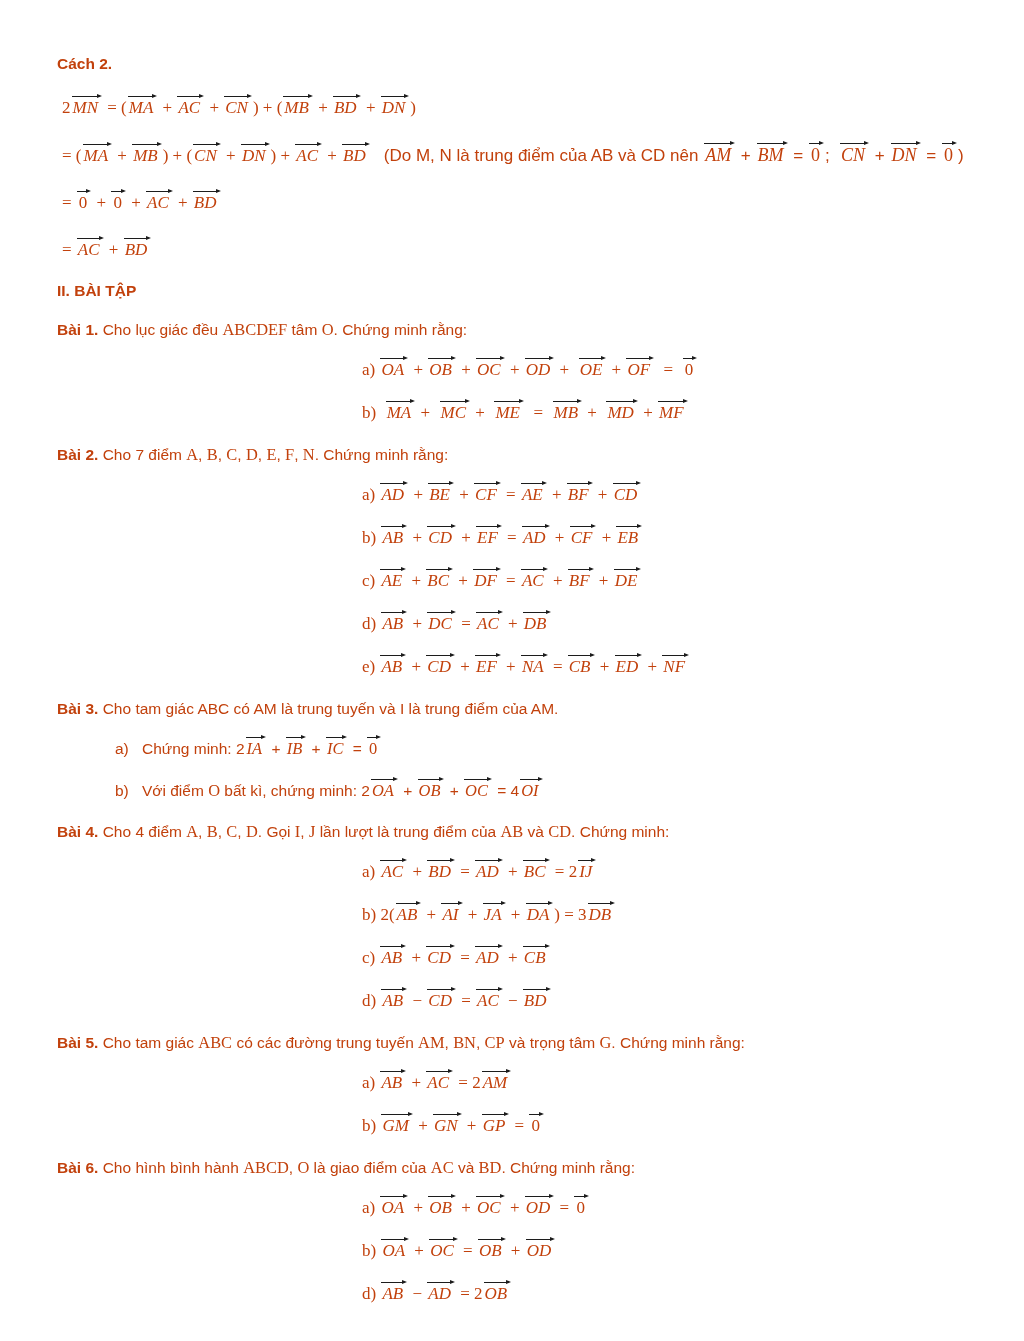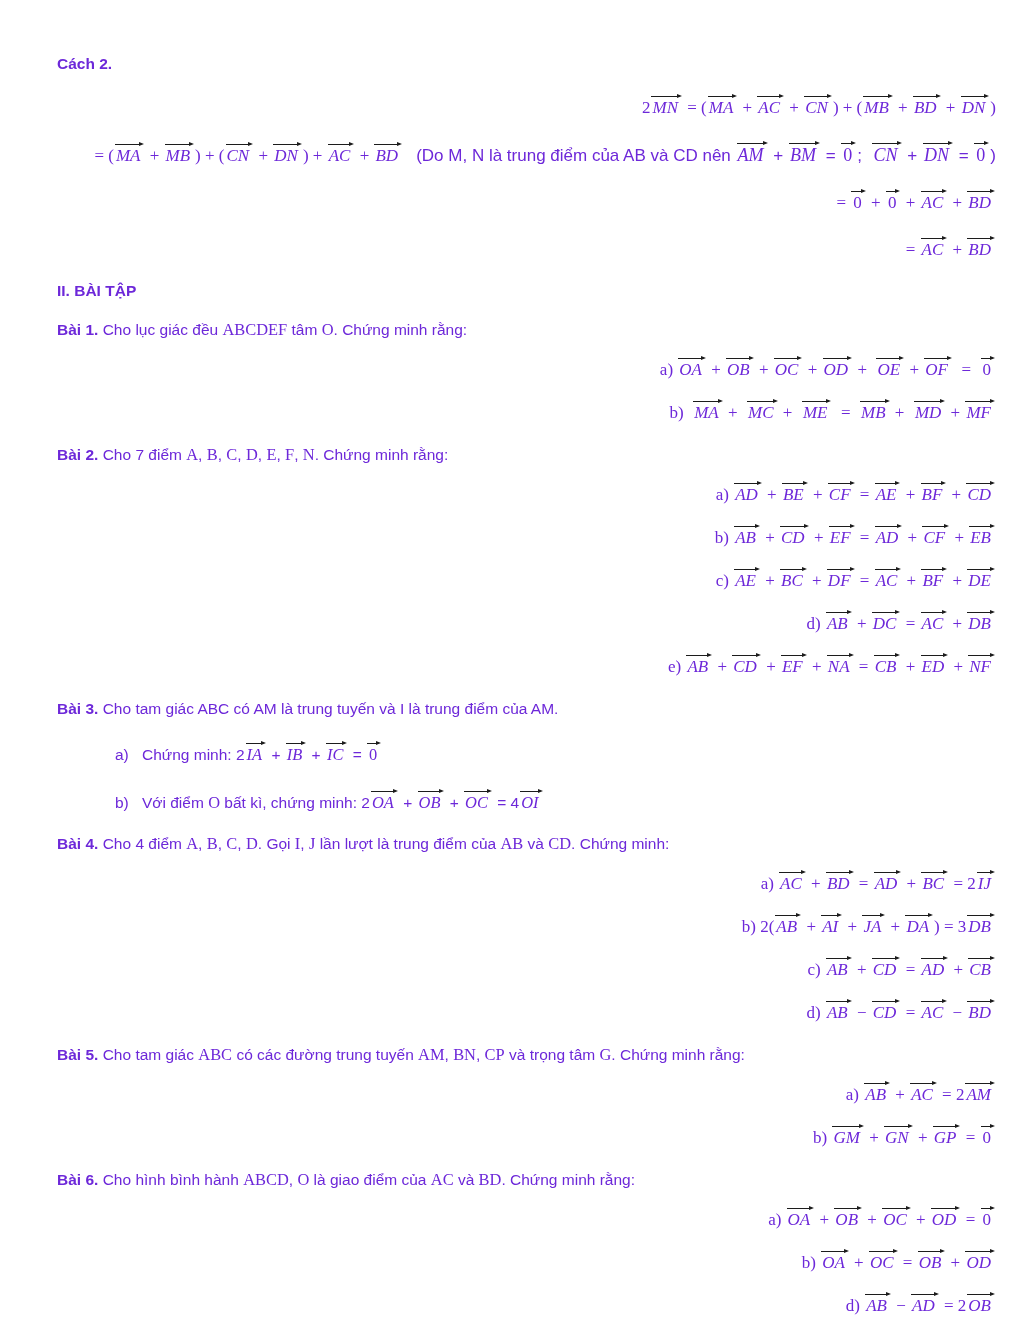--- a/index.html
+++ b/index.html
@@ -3,46 +3,45 @@
 <meta charset="utf-8">
 <style>
   * { box-sizing: border-box; }
   html, body { margin: 0; padding: 0; background: #ffffff; }
   .page {
     width: 1024px;
     height: 1341px;
     background: #ffffff;
     padding: 55px 28px 0 57px;
     font-family: "Liberation Sans", sans-serif;
-    color: #6d28d9;
+    color: #c2410c;
     overflow: hidden;
     position: relative;
   }
   .head {
     font-size: 15.5px;
     font-weight: 700;
     line-height: 18px;
   }
   .sect { margin-top: 20px; }
   .line { white-space: nowrap; }
   .formula {
     font-family: "Liberation Serif", "DejaVu Serif", serif;
     font-size: 17px;
     line-height: 24px;
     margin-top: 17px;
-    text-align: right;
   }
   .sol { margin-top: 21px; padding-left: 5px; }
   .stmt { font-size: 15.5px; line-height: 19px; margin-top: 20px; }
   .plabel { font-weight: 700; }
   .indent { padding-left: 305px; }
   .b3 {
     font-size: 15.5px;
     line-height: 22px;
-    margin-top: 23px;
+    margin-top: 17px;
     padding-left: 58px;
   }
   .b3.tight { }
   .marker { display: inline-block; width: 27px; }
   .note {
     font-family: "Liberation Sans", sans-serif;
     font-size: 17px;
     margin-left: 13px;
   }
   .mvar {

